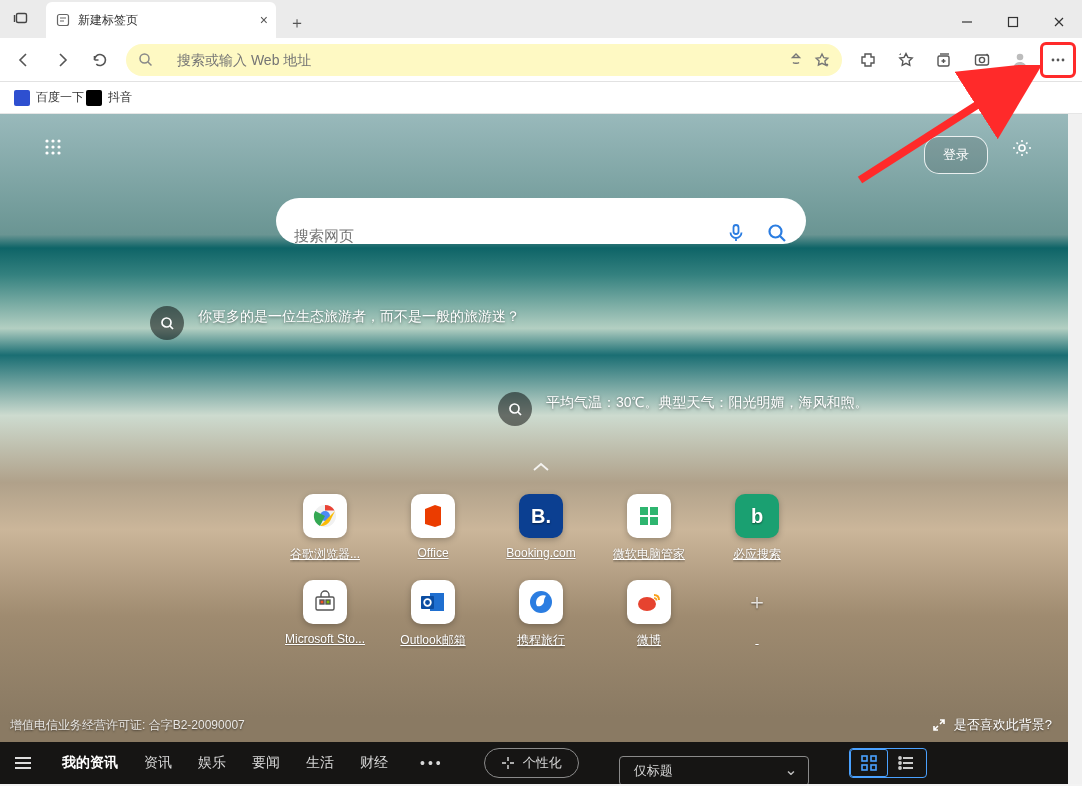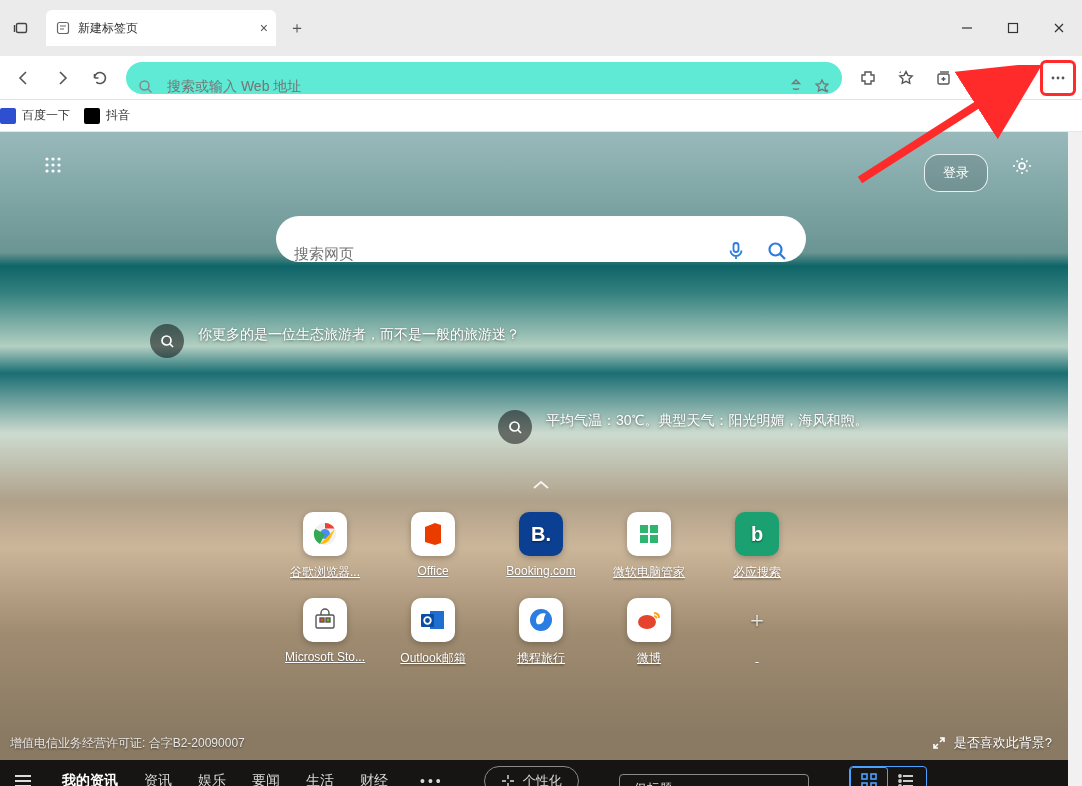--- a/index.html
+++ b/index.html
@@ -1,38 +1,38 @@
 <!DOCTYPE html>
 <html><head>
 <meta charset="utf-8">
 <style>
 * { margin: 0; padding: 0; box-sizing: border-box; font-family: "Segoe UI", "Microsoft YaHei", sans-serif; }
 html, body { width: 1082px; height: 786px; overflow: hidden; background: #f3f3f3; }
 
 
-.titlebar { height: 56px; background: #ebebeb; display: flex; align-items: center; }
+.titlebar { height: 38px; background: #ebebeb; display: flex; align-items: flex-end; }
 .tabbar-btn { width: 42px; height: 40px; display: flex; align-items: center; justify-content: center; color: #3a3a3a; }
 .tab { height: 36px; background: #fff; border-radius: 6px 6px 0 0; min-width: 230px; display: flex; align-items: center; padding: 0 10px; font-size: 12px; color: #333; gap: 8px; margin-left: 4px; position: relative; }
 .tab .close { position: absolute; right: 8px; top: 50%; transform: translateY(-50%); font-size: 14px; color: #555; }
 .newtab-btn { width: 30px; height: 30px; display: flex; align-items: center; justify-content: center; margin-left: 6px; color: #555; font-size: 16px; }
 .winctrls { margin-left: auto; display: flex; }
 .winctrl { width: 46px; height: 32px; display: flex; align-items: center; justify-content: center; color: #333; }
 
 
 .toolbar { height: 44px; background: #fff; display: flex; align-items: center; padding: 0 6px; gap: 2px; border-bottom: 1px solid #e2e2e2; }
 .tool-btn { width: 36px; height: 36px; border-radius: 4px; display: flex; align-items: center; justify-content: center; color: #555; position: relative; }
-.addressbox { flex: 1; height: 32px; border-radius: 16px; background: #5eead4; display: flex; align-items: flex-end; padding: 0 12px; gap: 14px; color: #666; margin: 0 6px; }
+.addressbox { flex: 1; height: 32px; border-radius: 16px; background: #fef9c3; display: flex; align-items: center; padding: 0 12px; gap: 24px; color: #666; margin: 0 6px; }
 .addressbox input { border: none; outline: none; background: transparent; font-size: 14px; flex: 1; color: #555; }
 .addressbox .right { margin-left: auto; display: flex; align-items: center; gap: 10px; color: #777; }
 
 .more { border: 3px solid #ff2a2a; border-radius: 6px; }
 .arrow-ann { position: absolute; top: 65px; left: 850px; width: 200px; height: 120px; pointer-events: none; z-index: 50; }
 
 
-.bookmarks { height: 32px; background: #fff; display: flex; align-items: center; gap: 14px; padding: 0 0; font-size: 12px; color: #333; border-bottom: 1px solid #e6e6e6; }
+.bookmarks { height: 32px; background: #fff; display: flex; align-items: center; gap: 2px; padding: 0 14px; font-size: 12px; color: #333; border-bottom: 1px solid #e6e6e6; }
 .bm { display: flex; align-items: center; gap: 6px; }
 
 
 .content { position: relative; height: calc(786px - 40px - 44px - 32px); background:
   linear-gradient(180deg,#99b9bb 0%,#6a9593 18%,#0e6467 20%,#34817f 24%,#b3cfc2 32%,#1a6e73 36%,#cddbcf 45%,#b0a18a 55%,#cbb69a 62%,#9f8b70 75%,#8a7a63 90%);
   color: #fff; overflow: hidden; }
 .scrollbar { position: absolute; right: 0; top: 0; bottom: 0; width: 14px; background: #f1f1f1; }
 
 
 .c-top { position: relative; height: 60px; }

